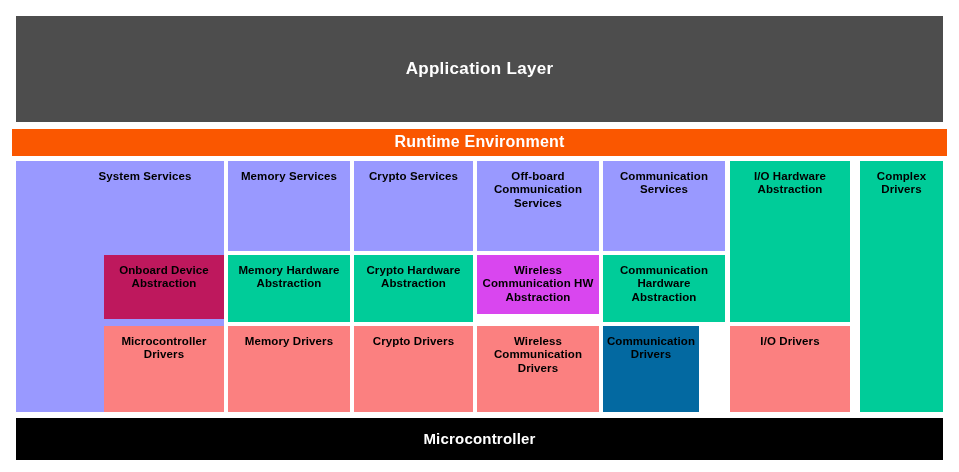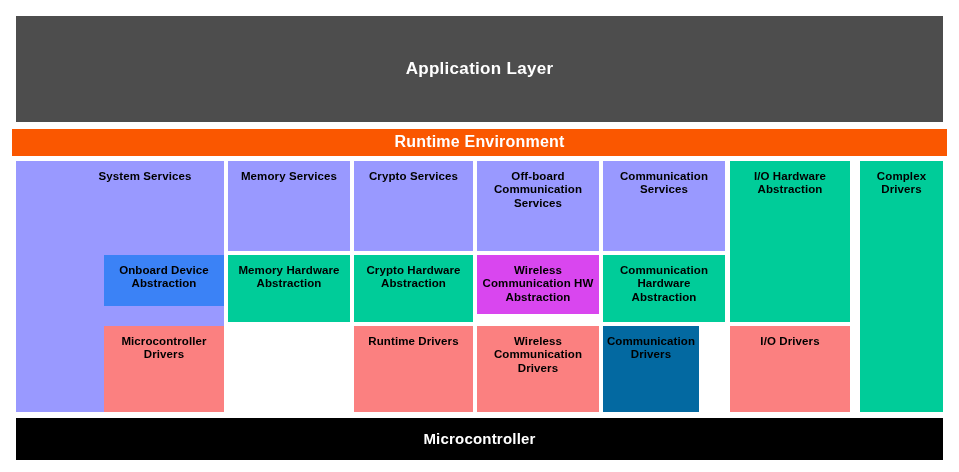--- a/index.html
+++ b/index.html
@@ -72,42 +72,45 @@
     <span class="label">Application Layer</span>
   </div>
 
   <div class="box rte" style="left:12px; top:129px; width:935px; height:27px; background:#fa5700;">
     <span class="label">Runtime Environment</span>
   </div>
 
   <div class="box cell" style="left:16px; top:161px; width:208px; height:251px; background:#9999ff; padding-top:9px;">
     <span class="label" style="padding-left:50px;">System Services</span>
   </div>
-  <div class="box cell" style="left:104px; top:255px; width:120px; height:51px; background:#3b82f6;">
+  <div class="box cell" style="left:104px; top:255px; width:120px; height:64px; background:#be185d;">
     <span class="label">Onboard Device Abstraction</span>
   </div>
   <div class="box cell" style="left:104px; top:326px; width:120px; height:86px; background:#fb8080;">
     <span class="label">Microcontroller Drivers</span>
   </div>
 
   <div class="box cell" style="left:228px; top:161px; width:122px; height:90px; background:#9999ff;text-align:center;">
     <span class="label">Memory Services</span>
   </div>
   <div class="box cell" style="left:228px; top:255px; width:122px; height:67px; background:#00cc99;">
     <span class="label">Memory Hardware Abstraction</span>
   </div>
+  <div class="box cell" style="left:228px; top:326px; width:122px; height:86px; background:#fb8080;">
+    <span class="label">Memory Drivers</span>
+  </div>
 
   <div class="box cell" style="left:354px; top:161px; width:119px; height:90px; background:#9999ff;">
     <span class="label">Crypto Services</span>
   </div>
   <div class="box cell" style="left:354px; top:255px; width:119px; height:67px; background:#00cc99;">
     <span class="label">Crypto Hardware Abstraction</span>
   </div>
   <div class="box cell" style="left:354px; top:326px; width:119px; height:86px; background:#fb8080;">
-    <span class="label">Runtime Drivers</span>
+    <span class="label">Crypto Drivers</span>
   </div>
 
   <div class="box cell" style="left:477px; top:161px; width:122px; height:90px; background:#9999ff;">
     <span class="label">Off-board Communication Services</span>
   </div>
   <div class="box cell" style="left:477px; top:255px; width:122px; height:59px; background:#d946ef;">
     <span class="label">Wireless Communication HW Abstraction</span>
   </div>
   <div class="box cell" style="left:477px; top:326px; width:122px; height:86px; background:#fb8080;">
     <span class="label">Wireless Communication Drivers</span>

